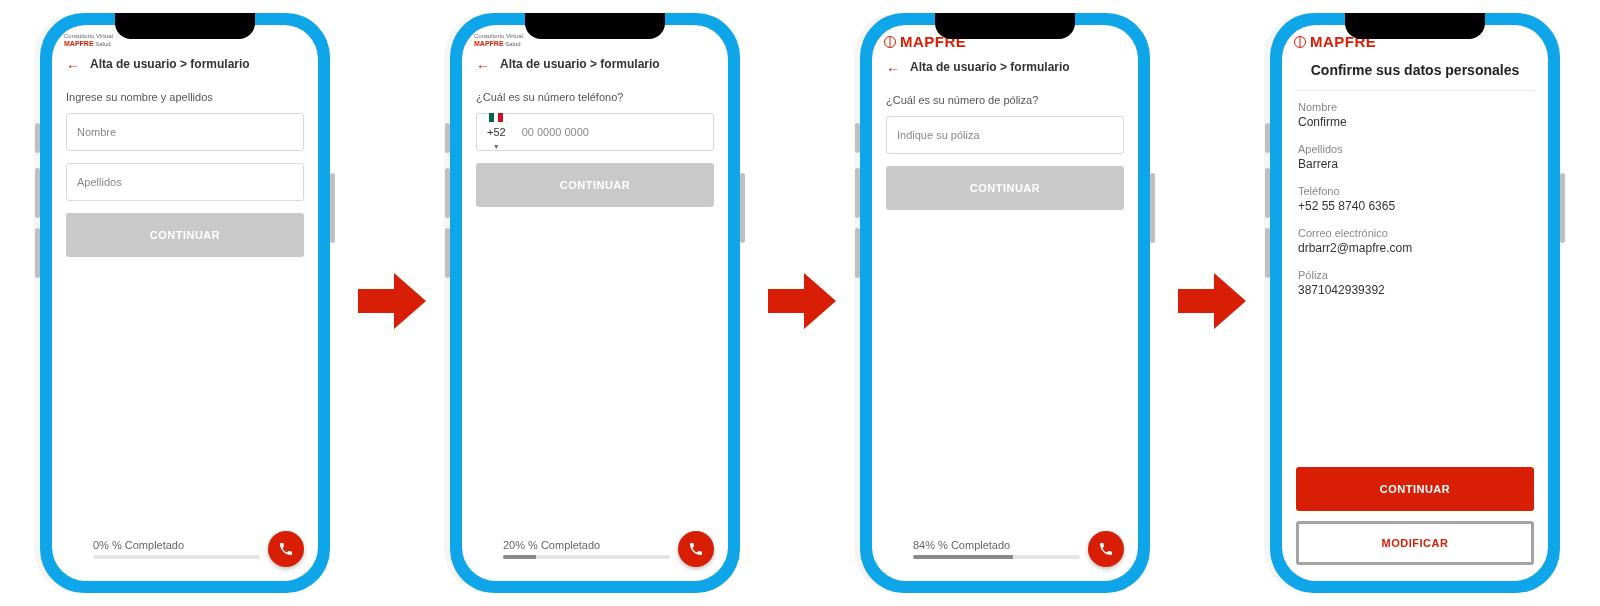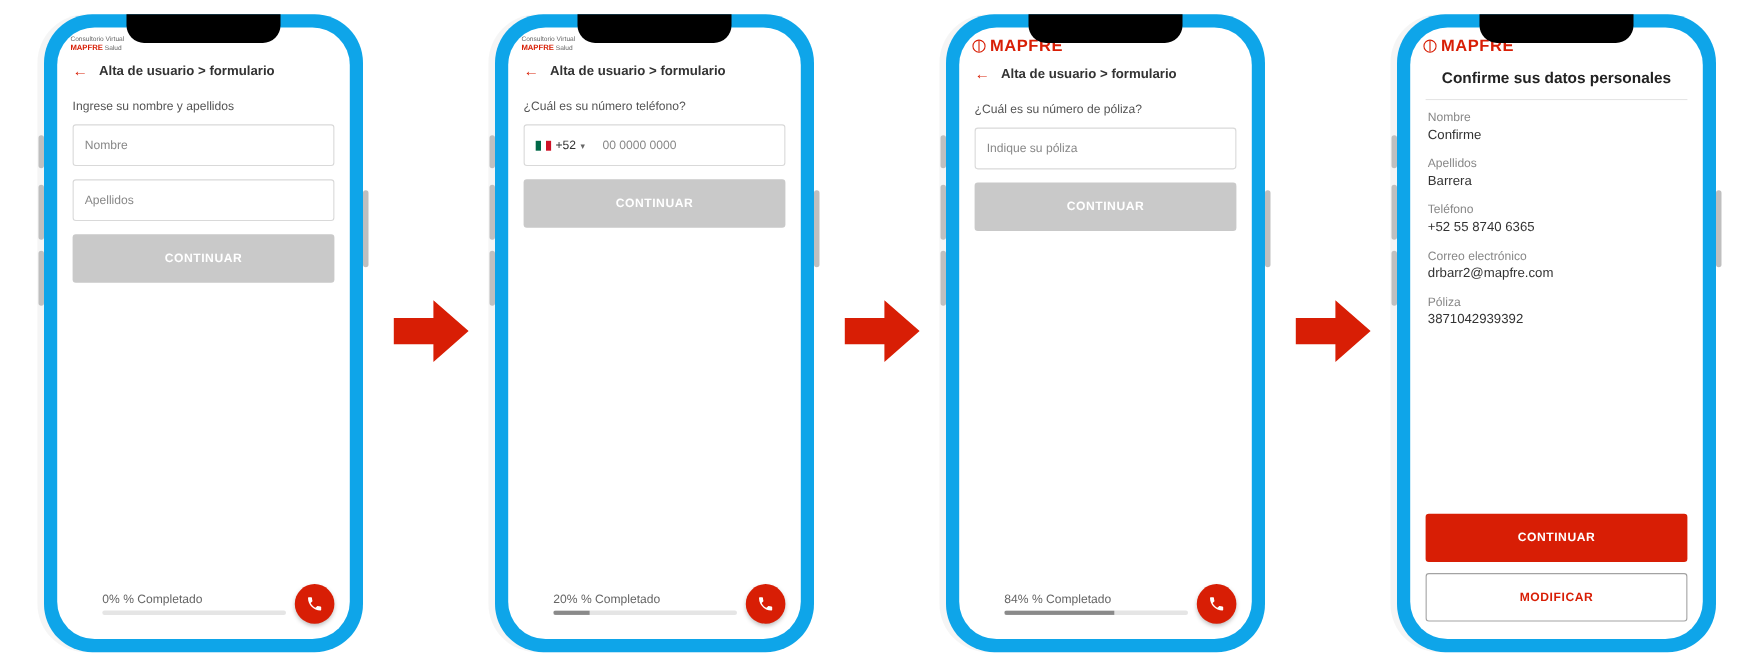--- a/index.html
+++ b/index.html
@@ -25,28 +25,28 @@
   .logo-mapfre-big .globe:before { content:""; position:absolute; left:50%; top:0; bottom:0; width:1px; background:#d81e05; transform:translateX(-50%);}
 
   .breadcrumb { display:flex; align-items:center; gap:10px; padding:8px 14px 10px 14px; font-size:12px; color:#333; font-weight:600; }
   .breadcrumb .back-arrow { color:#d81e05; font-size:14px; font-weight:bold; line-height:1; cursor:pointer; }
 
   .form-body { flex:1; padding:4px 14px 0 14px; }
   .prompt { font-size:11px; color:#555; margin:6px 0 10px 0; }
 
   .input { width:100%; border:1px solid #d9d9d9; border-radius:3px; height:38px; padding:0 10px; font-size:11px; color:#888; margin-bottom:12px; display:flex; align-items:center; background:#fff; }
   .phone-input { display:flex; align-items:center; }
-  .phone-input .cc { display:flex; align-items:center; gap:4px; padding-right:8px; margin-right:8px; font-size:11px; color:#333; }
+  .phone-input .cc { display:flex; align-items:center; gap:4px; padding-right:8px; margin-right:8px; font-size:11px; color:#333;flex-direction:column; }
   .flag-mx { width:14px; height:9px; display:inline-block; background:linear-gradient(to right,#006847 0 33%,#fff 33% 66%,#ce1126 66% 100%); }
   .caret { font-size:8px; color:#666; }
 
   .btn { width:100%; height:44px; border:none; border-radius:3px; font-size:11px; font-weight:600; letter-spacing:0.5px; cursor:pointer; }
   .btn-disabled { background:#c9c9c9; color:#fff; }
   .btn-primary { background:#d81e05; color:#fff; }
-  .btn-outline { background:#fff; color:#d81e05; border:1px solid #a3a3a3; }
+  .btn-outline { background:#fff; color:#d81e05; border:3px solid #a3a3a3; }
 
   .footer { padding:8px 14px 14px 14px; display:flex; align-items:center; justify-content:space-between; gap:8px; }
   .progress-wrap { flex:1;margin-left:27px; }
   .progress-label { font-size:11px; color:#666; margin-bottom:4px; }
   .progress-bar { height:4px; background:#e5e5e5; border-radius:2px; overflow:hidden; }
   .progress-fill { height:100%; background:#8a8a8a; }
   .fab { width:36px; height:36px; border-radius:50%; background:#d81e05; display:flex; align-items:center; justify-content:center; color:#fff; box-shadow:0 2px 4px rgba(0,0,0,0.25); cursor:pointer; }
   .fab svg { width:16px; height:16px; }
 
   

